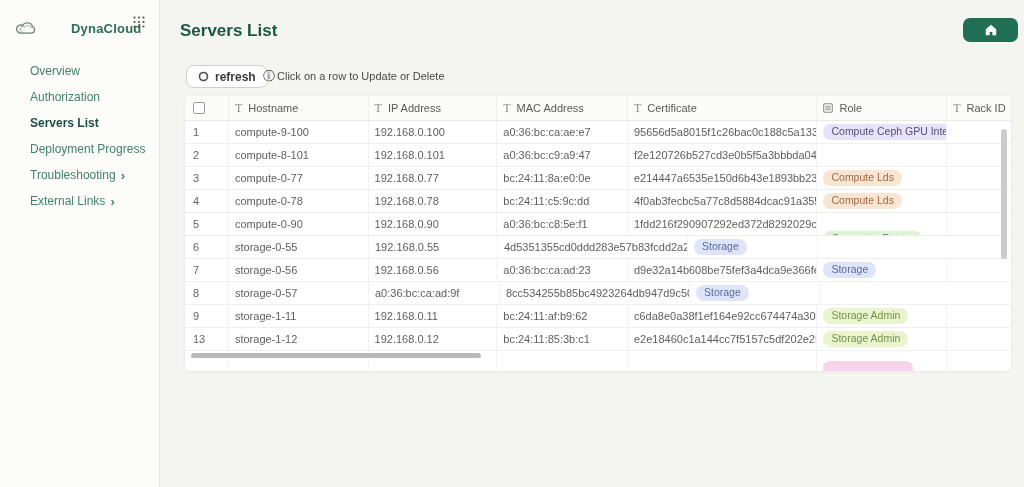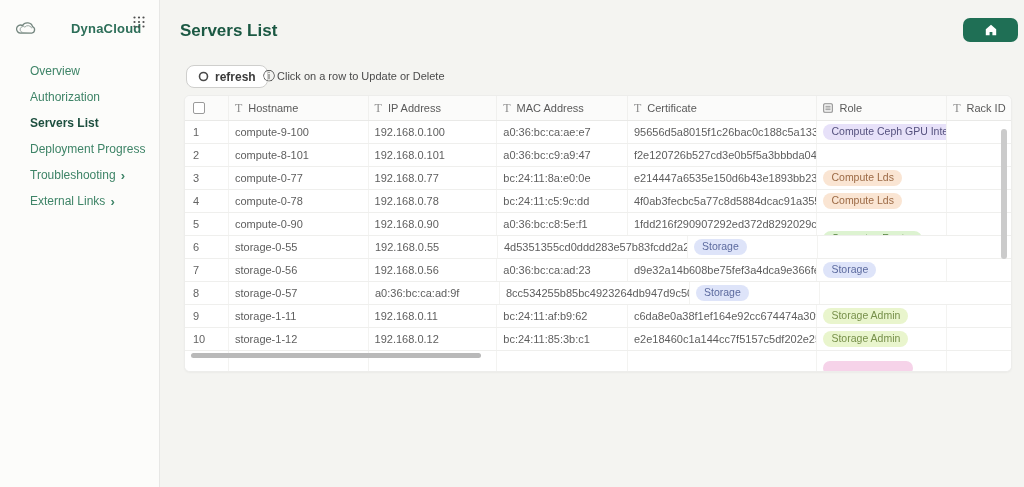--- a/index.html
+++ b/index.html
@@ -267,21 +267,21 @@
     <div class="tc col-ip">192.168.0.11</div>
     <div class="tc col-mac">bc:24:11:af:b9:62</div>
     <div class="tc col-cert">c6da8e0a38f1ef164e92cc674474a30f</div>
     <div class="tc col-role">
       <span class="badge" style="background-color: rgb(233, 245, 205); color: rgb(119, 144, 74);">Storage Admin</span>
     </div>
     <div class="tc col-rack"></div>
   </div>
 
   <div class="trow">
-    <div class="tc col-index">10</div>
+    <div class="tc col-index">13</div>
     <div class="tc col-hostname">storage-1-12</div>
     <div class="tc col-ip">192.168.0.12</div>
     <div class="tc col-mac">bc:24:11:85:3b:c1</div>
     <div class="tc col-cert">e2e18460c1a144cc7f5157c5df202e25</div>
     <div class="tc col-role">
       <span class="badge" style="background-color: rgb(233, 245, 205); color: rgb(119, 144, 74);">Storage Admin</span>
     </div>
     <div class="tc col-rack"></div>
   </div>
 </div>

